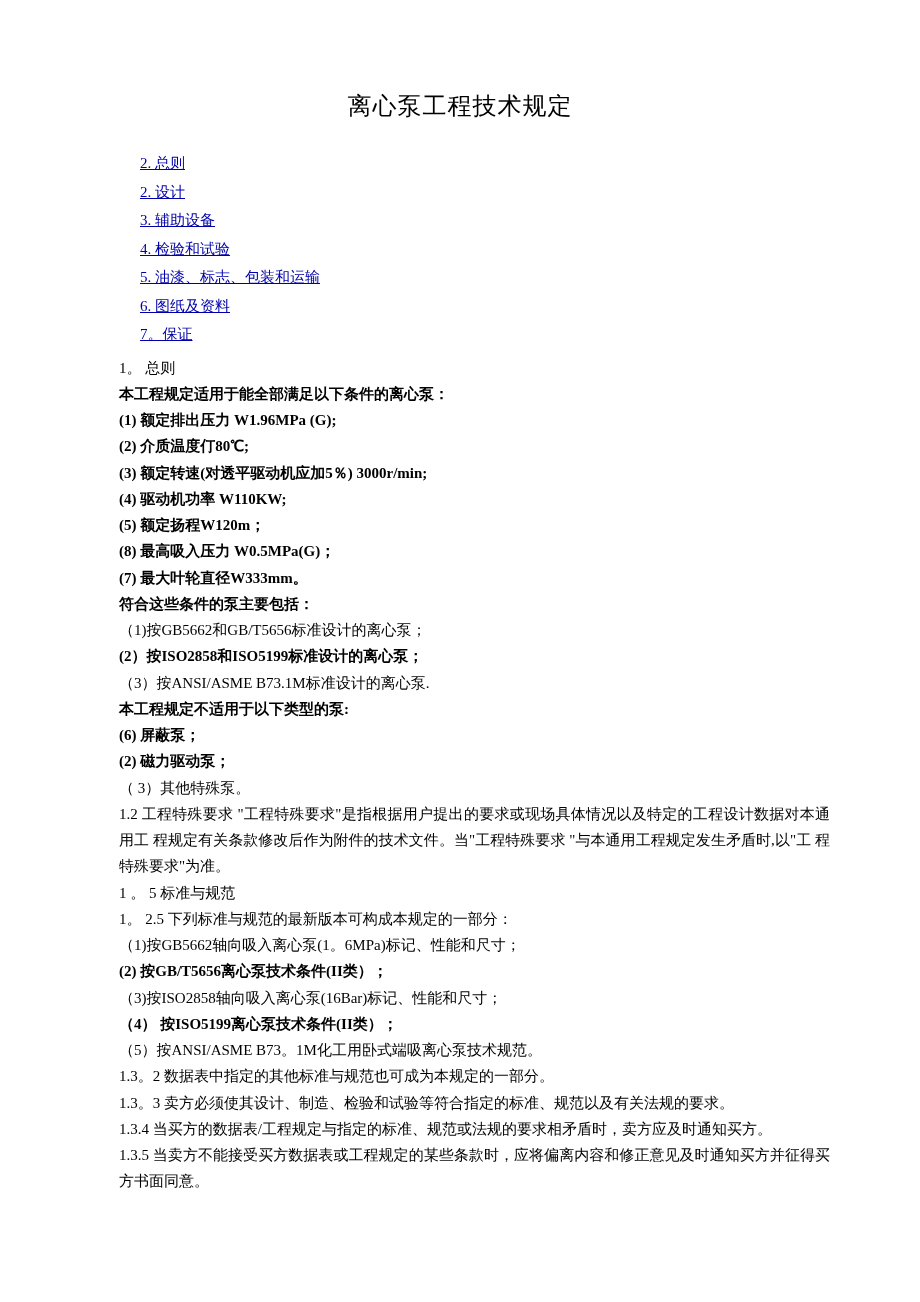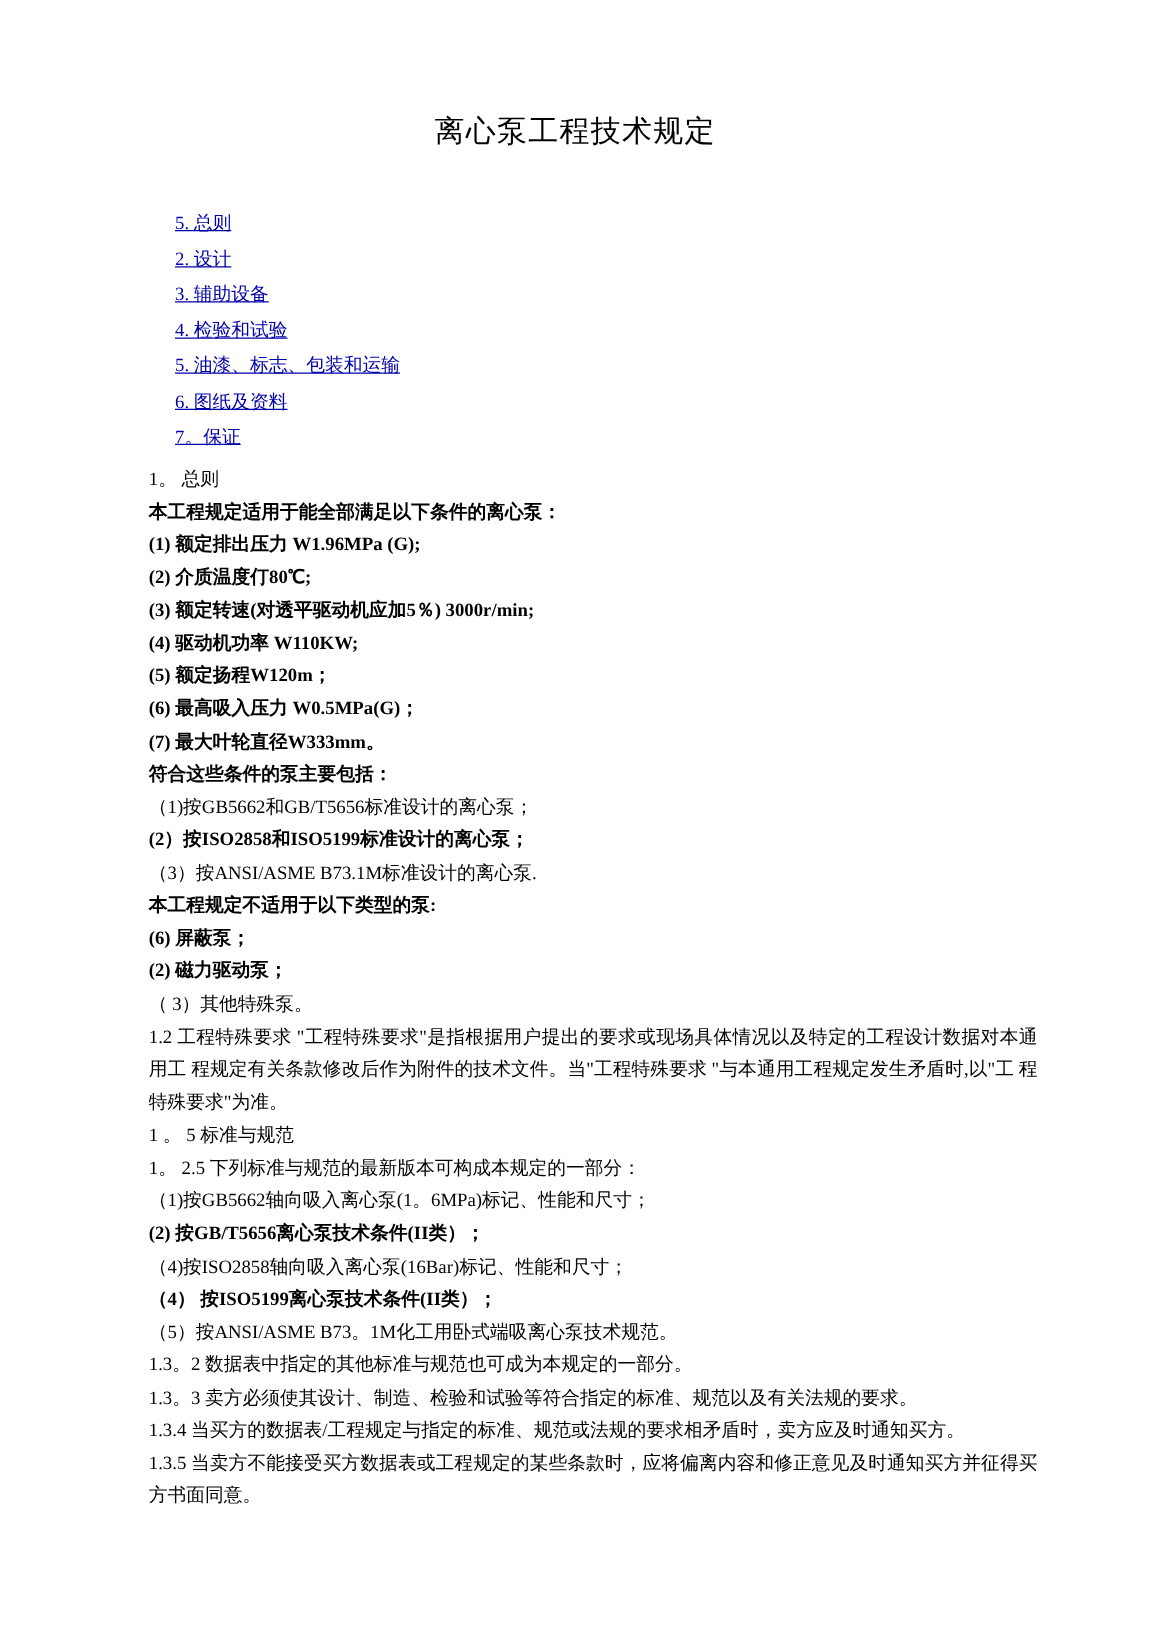--- a/index.html
+++ b/index.html
@@ -12,21 +12,21 @@
   }
   .page {
     padding: 85px 90px 60px 90px;
     font-size: 15px;
     line-height: 1.75;
   }
   .title {
     text-align: center;
     font-size: 24px;
     font-family: "SimSun", "宋体", serif;
-    margin-bottom: 38px;
+    margin-bottom: 22px;
     letter-spacing: 1px;
   }
   .toc {
     margin-left: 50px;
     margin-bottom: 6px;
   }
   .toc-item {
     color: #0000aa;
     text-decoration: underline;
     text-decoration-color: #0000aa;
@@ -49,61 +49,61 @@
   .just { text-align: justify; }
 </style>
 </head>
 <body>
 
 <div class="page">
 
   <div class="title">离心泵工程技术规定</div>
 
   <div class="toc">
-    <div class="toc-item">5. 总则</div>
+    <div class="toc-item">2. 总则</div>
     <div class="toc-item">2. 设计</div>
     <div class="toc-item">3. 辅助设备</div>
     <div class="toc-item">4.     检验和试验</div>
     <div class="toc-item">5.     油漆、标志、包装和运输</div>
     <div class="toc-item">6.     图纸及资料</div>
     <div class="toc-item">7。保证</div>
   </div>
 
   <div class="body-text">
 
     <div class="para sec-head">1。  总则</div>
 
 
     <div class="para indent-1">本工程规定适用于能全部满足以下条件的离心泵：</div>
     <div class="para indent-1">(1)    额定排出压力 W1.96MPa (G);</div>
     <div class="para indent-1"> (2)  介质温度仃80℃;</div>
     <div class="para indent-1">(3)    额定转速(对透平驱动机应加5％) 3000r/min;</div>
     <div class="para indent-1"> (4)    驱动机功率 W110KW;</div>
     <div class="para indent-1">(5)    额定扬程W120m；</div>
-    <div class="para indent-1">(6)  最高吸入压力 W0.5MPa(G)；</div>
+    <div class="para indent-1">(8)  最高吸入压力 W0.5MPa(G)；</div>
     <div class="para indent-1">(7)  最大叶轮直径W333mm。</div>
 
     <div class="para indent-1">符合这些条件的泵主要包括：</div>
     <div class="para indent-2">（1)按GB5662和GB/T5656标准设计的离心泵；</div>
     <div class="para indent-1">(2）按ISO2858和ISO5199标准设计的离心泵；</div>
     <div class="para indent-2">（3）按ANSI/ASME B73.1M标准设计的离心泵.</div>
 
     <div class="para indent-1">本工程规定不适用于以下类型的泵:</div>
     <div class="para indent-1">(6)    屏蔽泵；</div>
     <div class="para indent-1">(2)    磁力驱动泵；</div>
     <div class="para indent-2">（ 3）其他特殊泵。</div>
 
     <div class="para just">1.2 工程特殊要求  "工程特殊要求"是指根据用户提出的要求或现场具体情况以及特定的工程设计数据对本通用工 程规定有关条款修改后作为附件的技术文件。当"工程特殊要求 "与本通用工程规定发生矛盾时,以"工 程特殊要求"为准。</div>
 
     <div class="para">1 。 5 标准与规范</div>
     <div class="para">1。  2.5 下列标准与规范的最新版本可构成本规定的一部分：</div>
 
     <div class="para indent-2">（1)按GB5662轴向吸入离心泵(1。6MPa)标记、性能和尺寸；</div>
     <div class="para indent-1">(2) 按GB/T5656离心泵技术条件(II类）；</div>
-    <div class="para indent-2">（4)按ISO2858轴向吸入离心泵(16Bar)标记、性能和尺寸；</div>
+    <div class="para indent-2">（3)按ISO2858轴向吸入离心泵(16Bar)标记、性能和尺寸；</div>
     <div class="para indent-1">（4） 按ISO5199离心泵技术条件(II类）；</div>
     <div class="para indent-2">（5）按ANSI/ASME B73。1M化工用卧式端吸离心泵技术规范。</div>
 
     <div class="para">1.3。2 数据表中指定的其他标准与规范也可成为本规定的一部分。</div>
     <div class="para">1.3。3 卖方必须使其设计、制造、检验和试验等符合指定的标准、规范以及有关法规的要求。</div>
     <div class="para just">1.3.4  当买方的数据表/工程规定与指定的标准、规范或法规的要求相矛盾时，卖方应及时通知买方。</div>
     <div class="para just">1.3.5  当卖方不能接受买方数据表或工程规定的某些条款时，应将偏离内容和修正意见及时通知买方并征得买方书面同意。</div>
 
   </div>
 </div>

